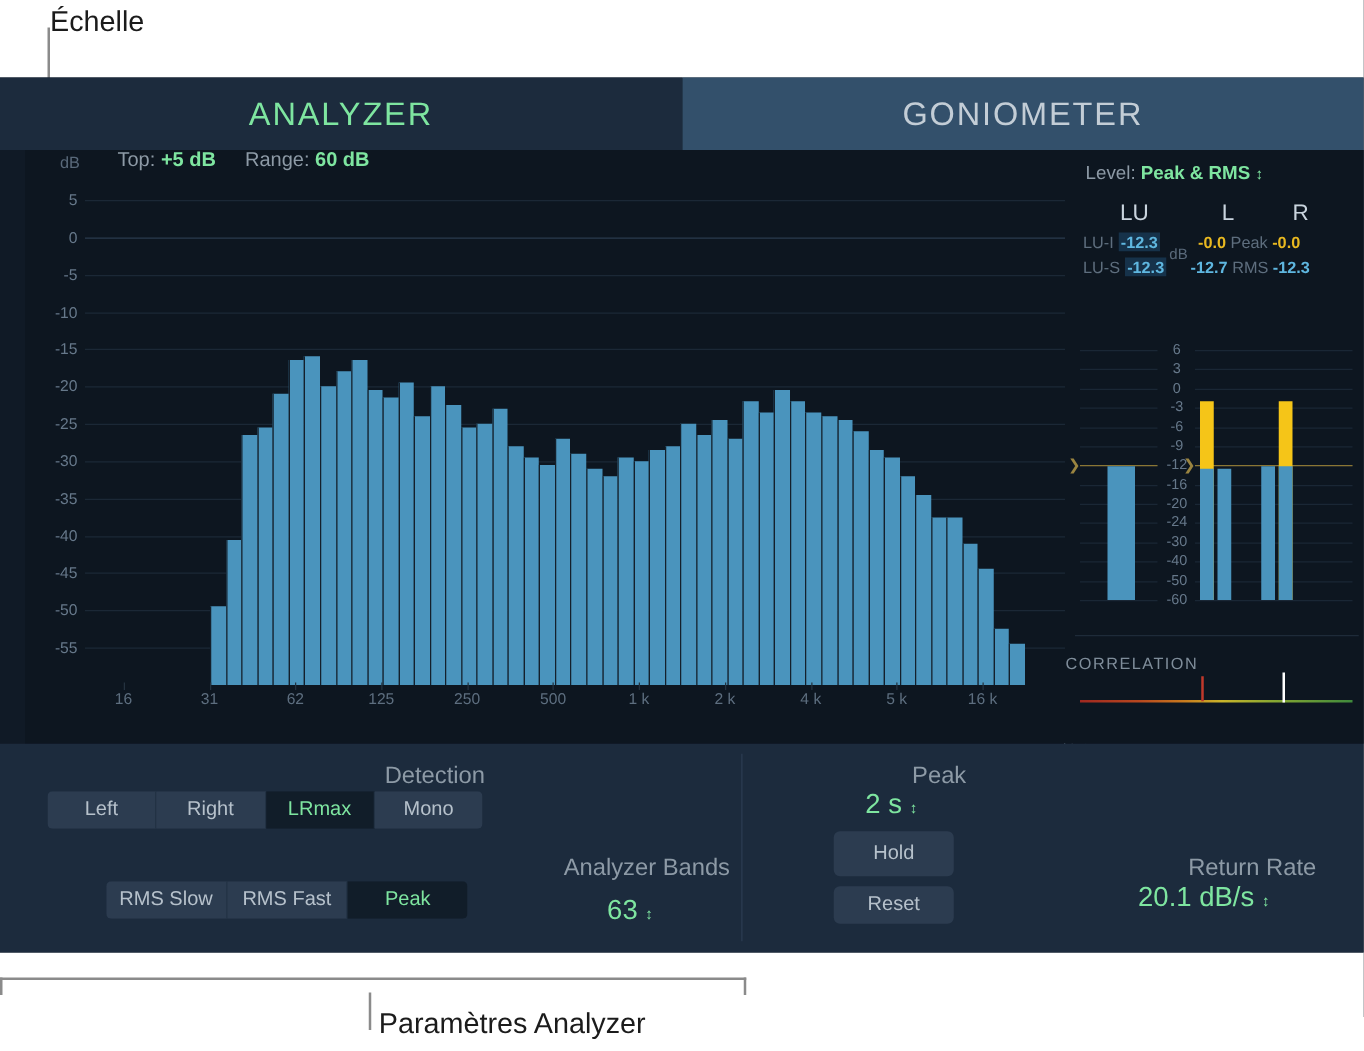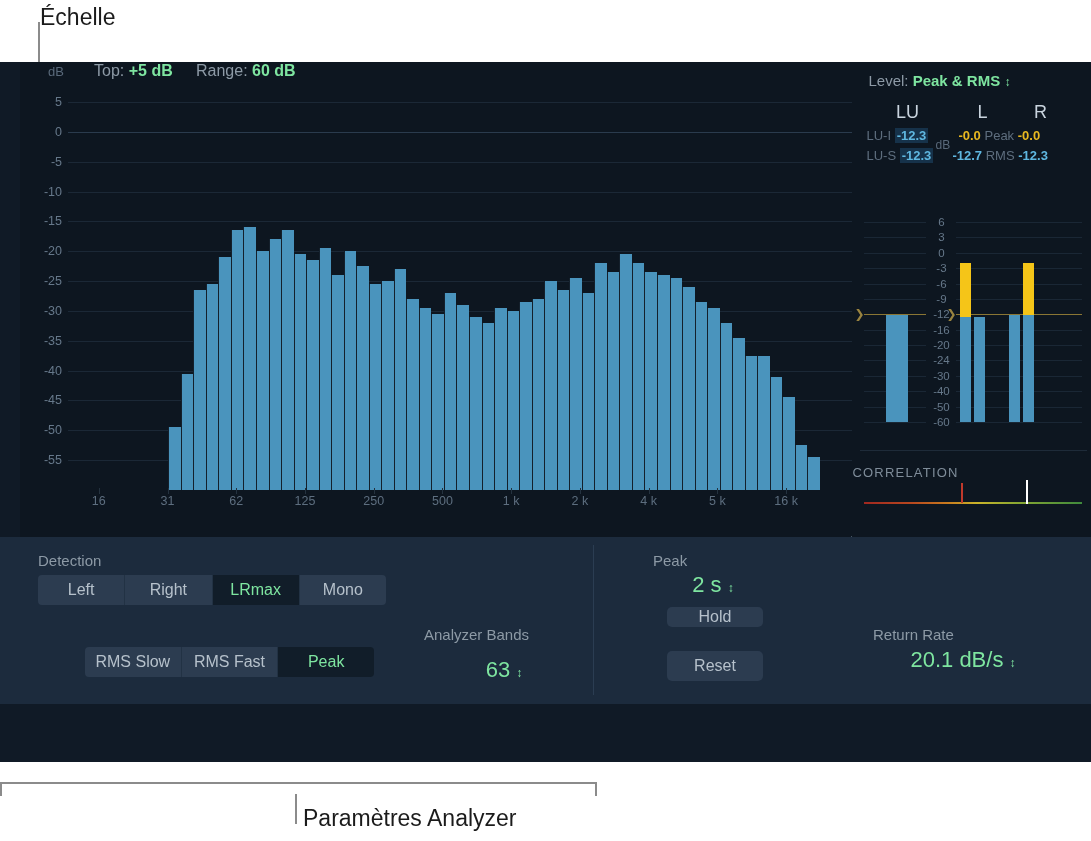--- a/index.html
+++ b/index.html
@@ -216,22 +216,22 @@
     display:flex;
   }
   .ctrl-left{position:relative;width:593px;height:100%;}
   .ctrl-right{position:relative;flex:1;height:100%;}
   .ctrl-div{
     position:absolute;left:593px;top:8px;
     width:1px;height:150px;background:#2b3d52;
   }
   .grp-label{
     position:absolute;
-    color:#8d9aa6;font-size:15px;
-    text-align:left;
+    color:#8d9aa6;font-size:19px;
+    text-align:right;
   }
   .segbtns{
     position:absolute;display:flex;
     border-radius:4px;overflow:hidden;
   }
   .segbtn{
     display:flex;align-items:center;justify-content:center;
     background:#2c3c50;
     color:#b6c1cb;
     font-size:16px;
@@ -257,20 +257,28 @@
   }
 </style>
 </head>
 <body>
 
 <div class="callout-text" style="left:40px;top:4px;">Échelle</div>
 <div class="callout-line-v" style="left:38px;top:22px;height:128px;"></div>
 
 <div class="plugin">
 
+  <div class="tabbar">
+    <div class="tab active">
+      <span>ANALYZER</span>
+    </div>
+    <div class="tab inactive">
+      <span>GONIOMETER</span>
+    </div>
+  </div>
 
   <div class="display">
 
     <div class="spectrum-panel">
       <div class="hdr-db">dB</div>
       <div class="hdr-top">
         <span>Top:</span>
         <b>+5 dB</b>
       </div>
       <div class="hdr-range">
@@ -536,21 +544,21 @@
     </div>
 
     <div class="ctrl-div"></div>
 
     <div class="ctrl-right">
       <div class="grp-label" style="left:60px;top:15px;width:120px;">Peak</div>
       <div class="valbox" style="left:60px;top:35px;width:120px;">
         <span>2 s</span>
         <span class="stepper">↕</span>
       </div>
-      <div class="btn" style="left:74px;top:70px;width:96px;height:20px;">
+      <div class="btn" style="left:74px;top:70px;width:96px;height:36px;">
         <span>Hold</span>
       </div>
       <div class="btn" style="left:74px;top:114px;width:96px;height:30px;">
         <span>Reset</span>
       </div>
 
       <div class="grp-label" style="left:280px;top:89px;width:180px;">Return Rate</div>
       <div class="valbox" style="left:280px;top:110px;width:180px;">
         <span>20.1 dB/s</span>
         <span class="stepper">↕</span>

